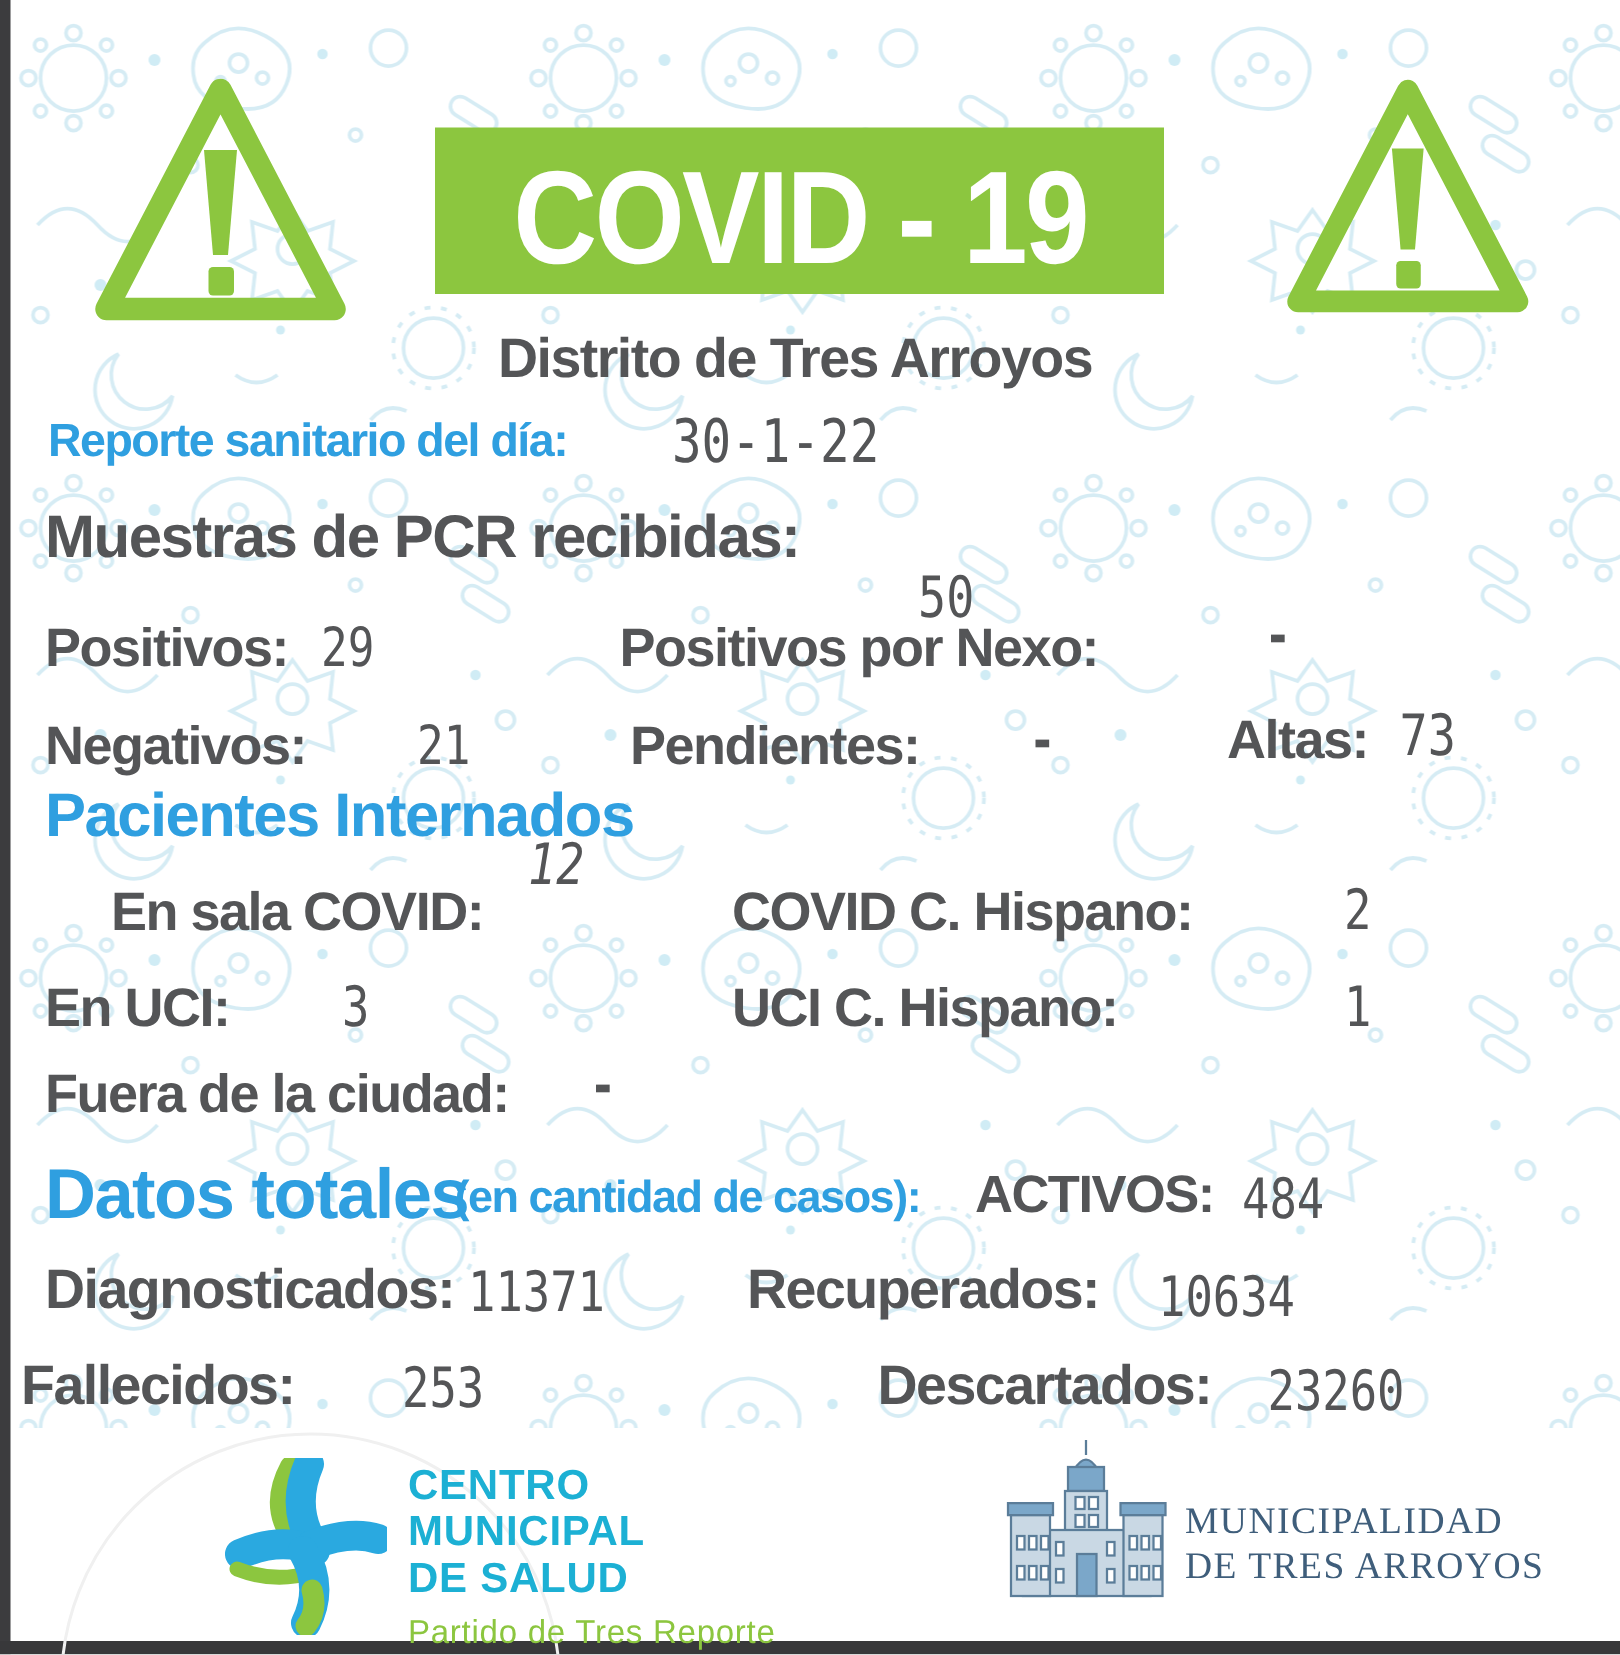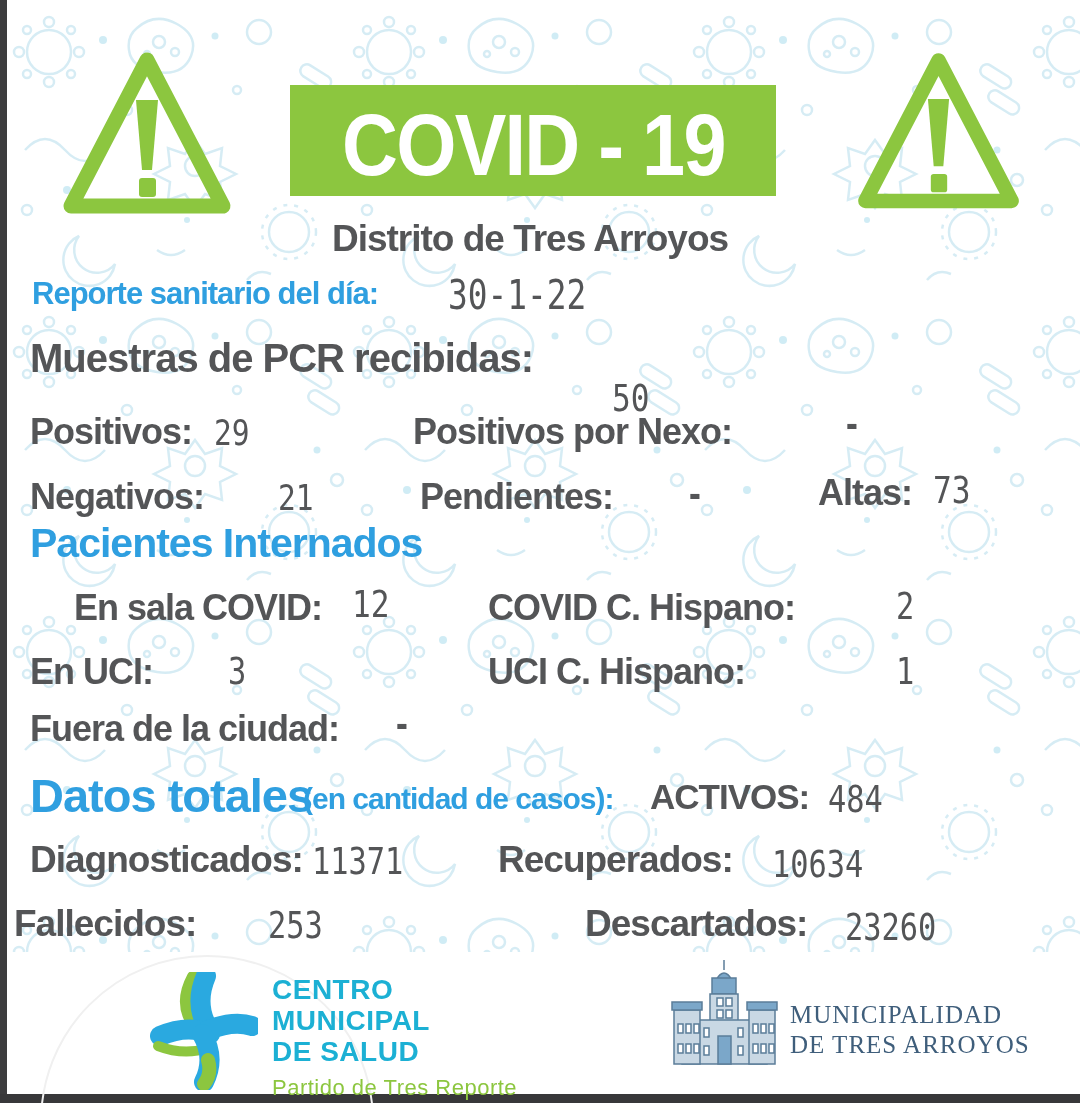--- a/index.html
+++ b/index.html
@@ -120,21 +120,21 @@
   <div class="abs lbl" style="left:30px;top:476px;font-size:36px;">Negativos:</div>
   <div class="abs val" style="left:278px;top:477px;font-size:36px;"><span>21</span></div>
   <div class="abs lbl" style="left:420px;top:476px;font-size:36px;">Pendientes:</div>
   <div class="abs val" style="left:686px;top:474px;font-size:36px;font-weight:700;"><span>-</span></div>
   <div class="abs lbl" style="left:818px;top:472px;font-size:36px;">Altas:</div>
   <div class="abs val" style="left:933px;top:468px;font-size:38px;"><span>73</span></div>
 
   <div class="abs blue" style="left:30px;top:520px;font-size:41px;">Pacientes Internados</div>
 
   <div class="abs lbl" style="left:30px;top:587px;font-size:36px;margin-left:44px;">En sala COVID:</div>
-  <div class="abs val" style="left:352px;top:582px;font-size:38px;"><span>12</span></div>
+  <div class="abs val" style="left:352px;top:554px;font-size:38px;font-style:italic;"><span>12</span></div>
   <div class="abs lbl" style="left:488px;top:587px;font-size:36px;">COVID C. Hispano:</div>
   <div class="abs val" style="left:896px;top:585px;font-size:37px;"><span>2</span></div>
 
   <div class="abs lbl" style="left:30px;top:651px;font-size:36px;">En UCI:</div>
   <div class="abs val" style="left:228px;top:650px;font-size:37px;"><span>3</span></div>
   <div class="abs lbl" style="left:488px;top:651px;font-size:36px;">UCI C. Hispano:</div>
   <div class="abs val" style="left:896px;top:650px;font-size:37px;"><span>1</span></div>
 
   <div class="abs lbl" style="left:30px;top:708px;font-size:36px;">Fuera de la ciudad:</div>
   <div class="abs val" style="left:393px;top:704px;font-size:36px;font-weight:700;"><span>-</span></div>

